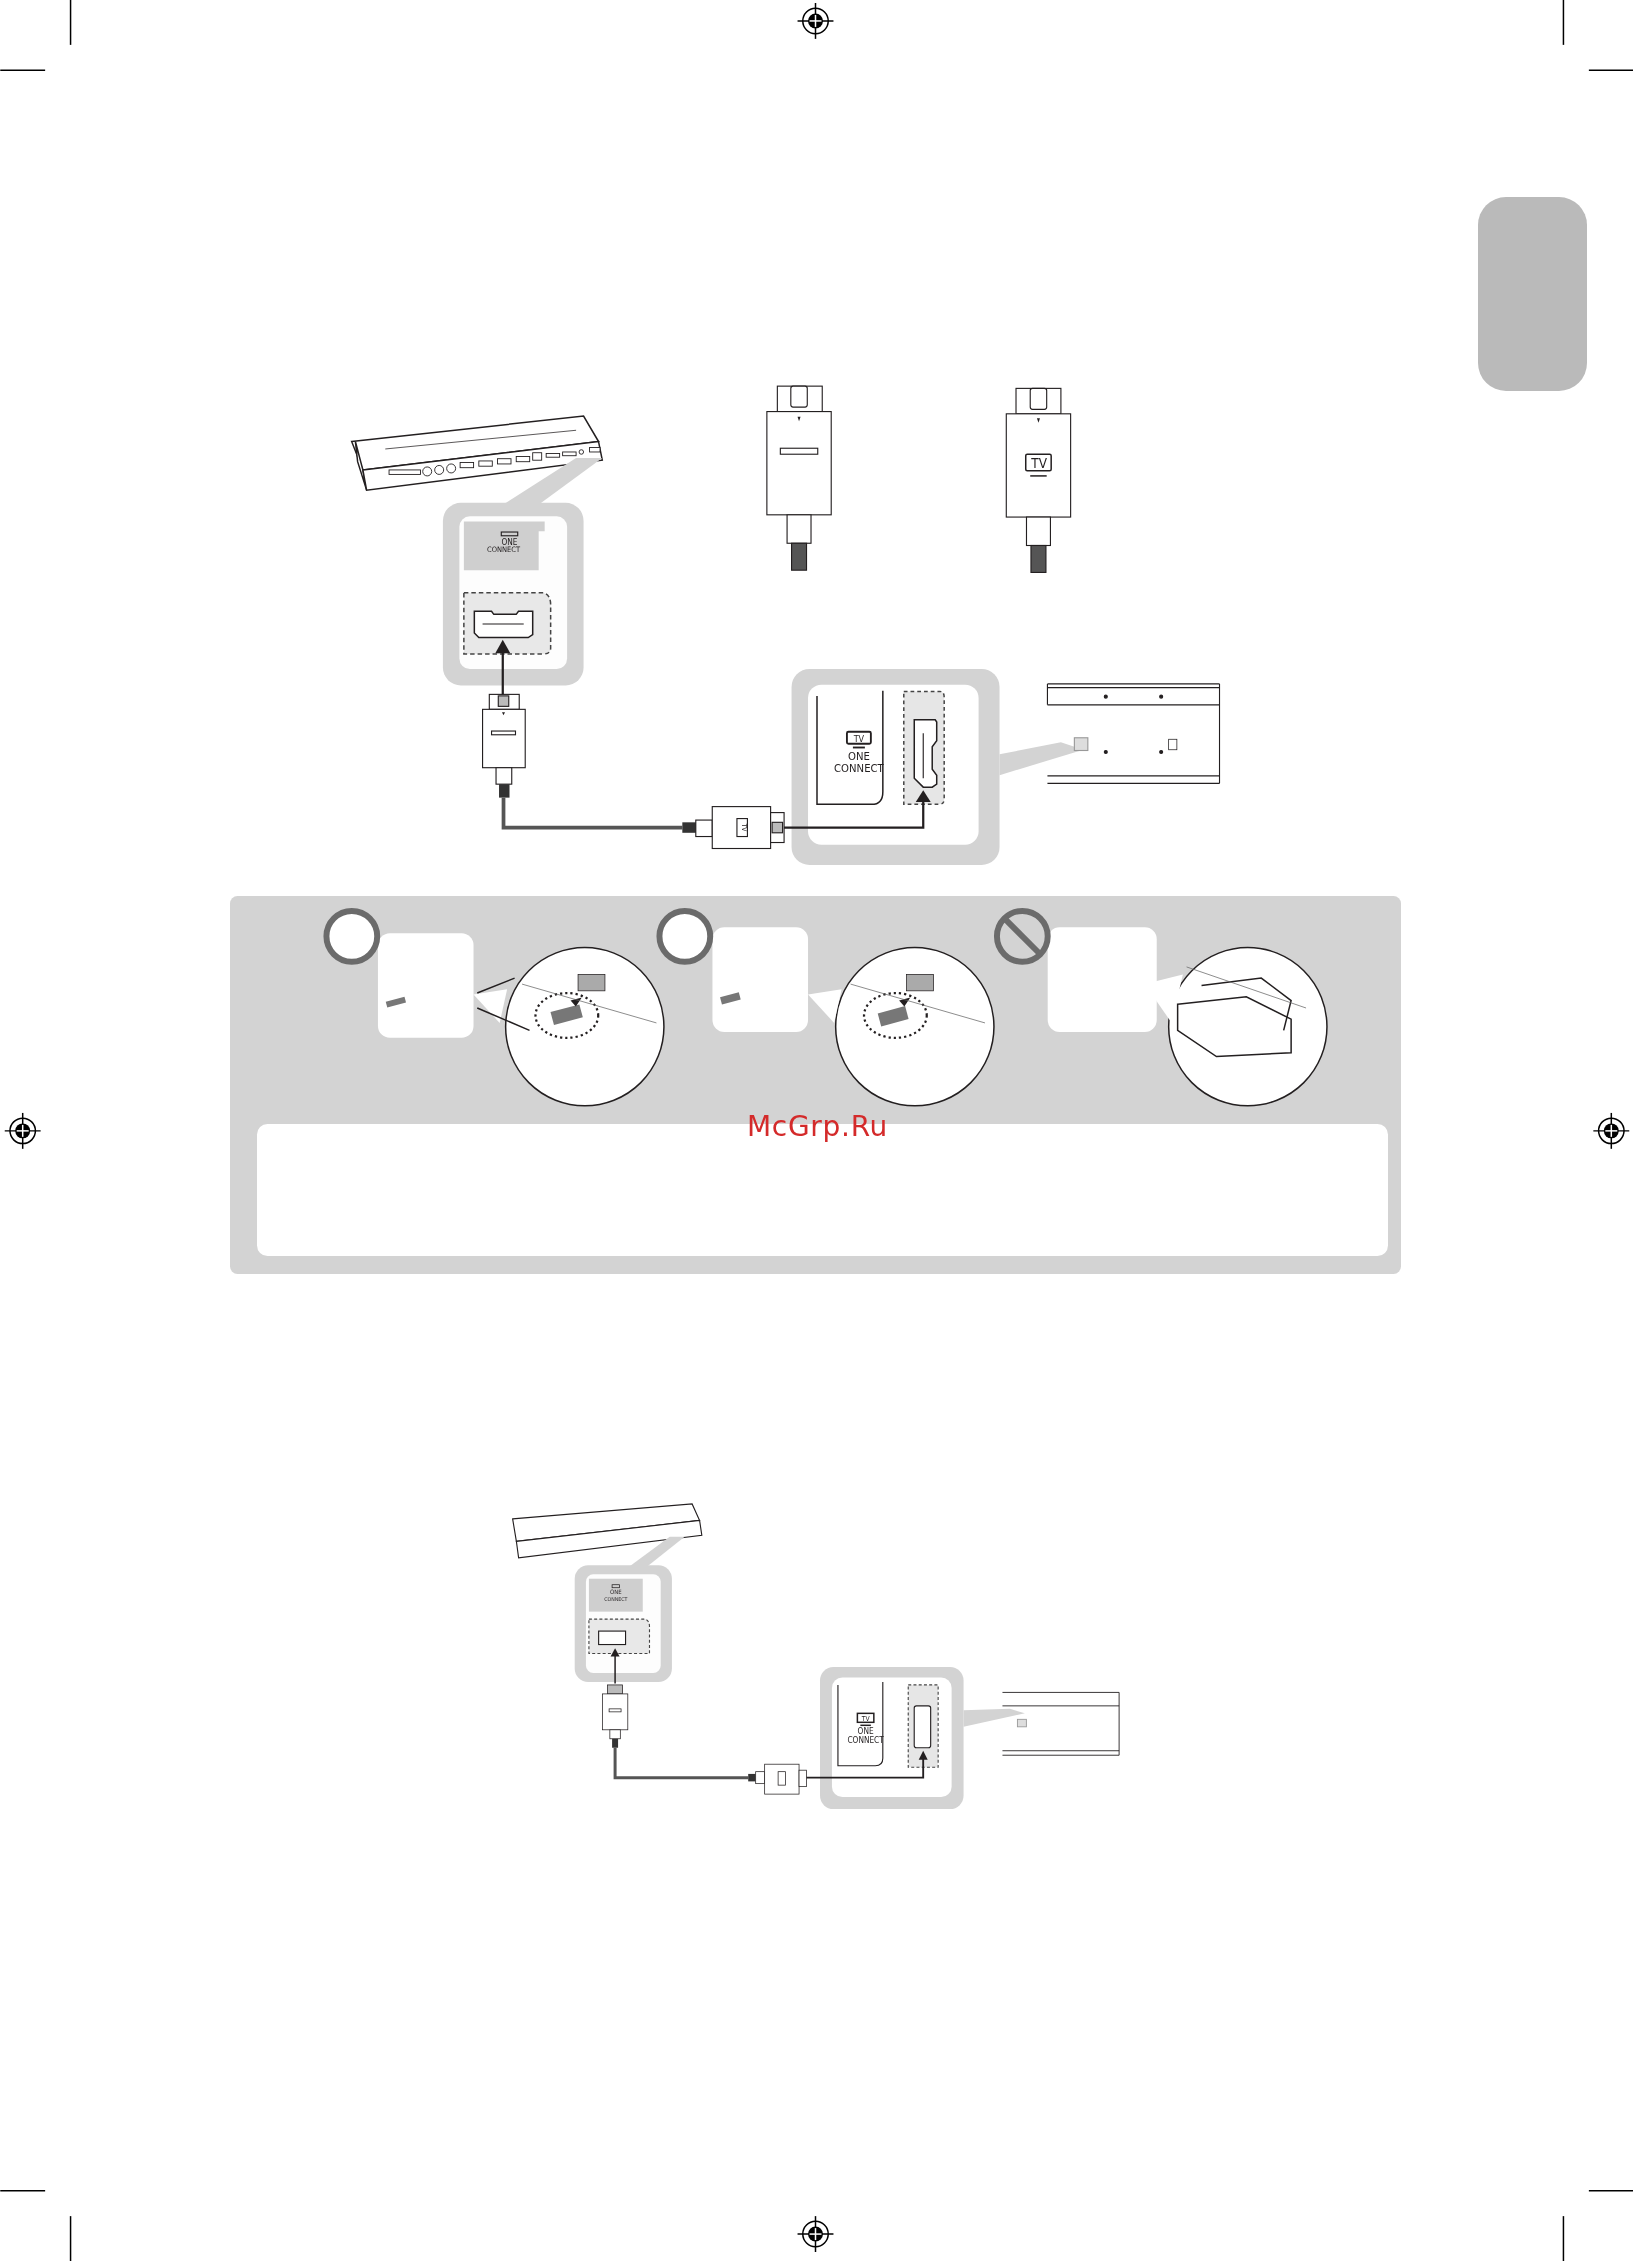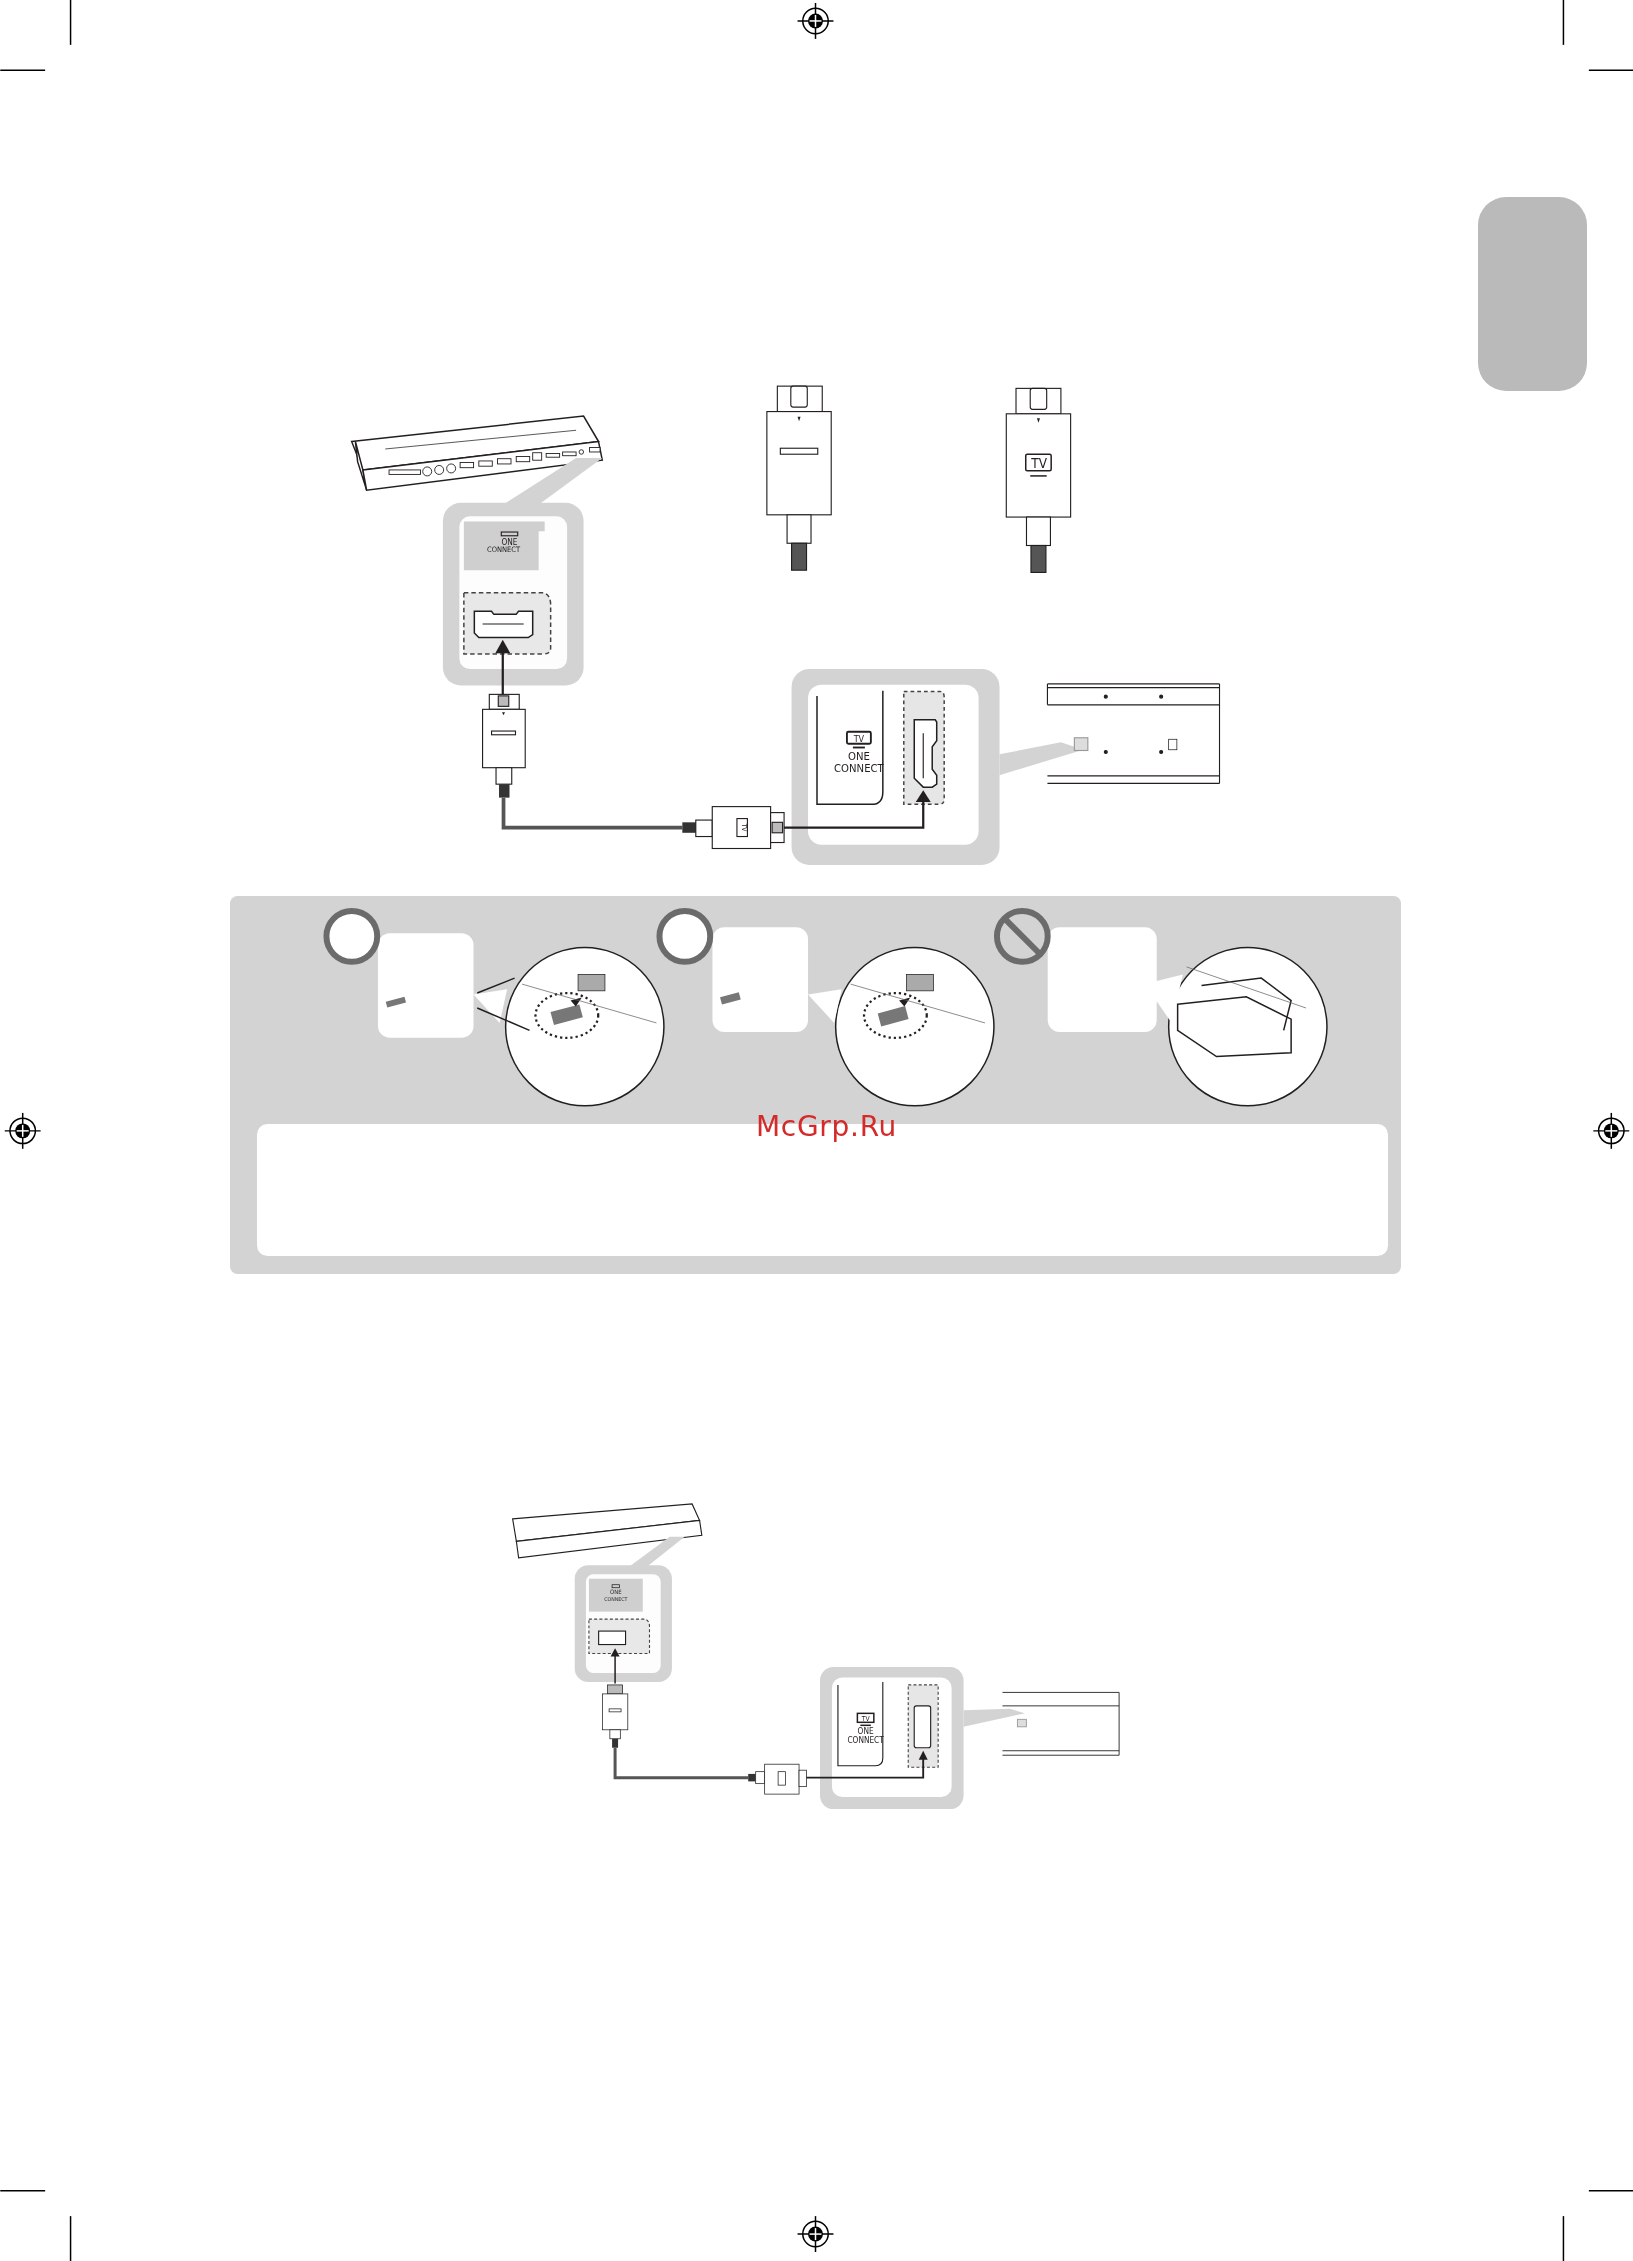--- a/index.html
+++ b/index.html
@@ -1,20 +1,20 @@
 <!DOCTYPE html>
 <html style="font-size:12px"><head>
 <meta charset="utf-8">
 <style>
   html,body{margin:0;padding:0;background:#fff;}
   body{width:1634px;height:2261px;position:relative;overflow:hidden;font-family:"DejaVu Sans",sans-serif;}
   .abs{position:absolute;}
   svg{display:block;}
   .lbl{font-family:"DejaVu Sans Condensed","DejaVu Sans",sans-serif;}
-  #watermark{position:absolute;left:747px;top:1110px;width:150px;text-align:right;color:#d42a2a;font-size:28px;font-family:"DejaVu Sans",sans-serif;letter-spacing:0.7px;}
+  #watermark{position:absolute;left:747px;top:1110px;width:150px;text-align:left;color:#d42a2a;font-size:28px;font-family:"DejaVu Sans",sans-serif;letter-spacing:0.7px;}
   #lang-tab{position:absolute;left:1478px;top:197px;width:109px;height:194px;background:#bababa;border-radius:28px;}
   #callout-panel{position:absolute;left:230px;top:896px;width:1171px;height:378px;background:#d3d3d3;border-radius:7.5px;}
   #note-box{position:absolute;left:257px;top:1124px;width:1131px;height:132px;background:#fff;border-radius:10.5px;}
 </style>
 </head>
 <body>
 
 <svg class="abs" style="left:0;top:0" width="1634" height="2261" viewBox="0 0 2184 3023">
   <g stroke="#000" stroke-width="2">
     <line x1="94" y1="0" x2="94" y2="60"></line>

